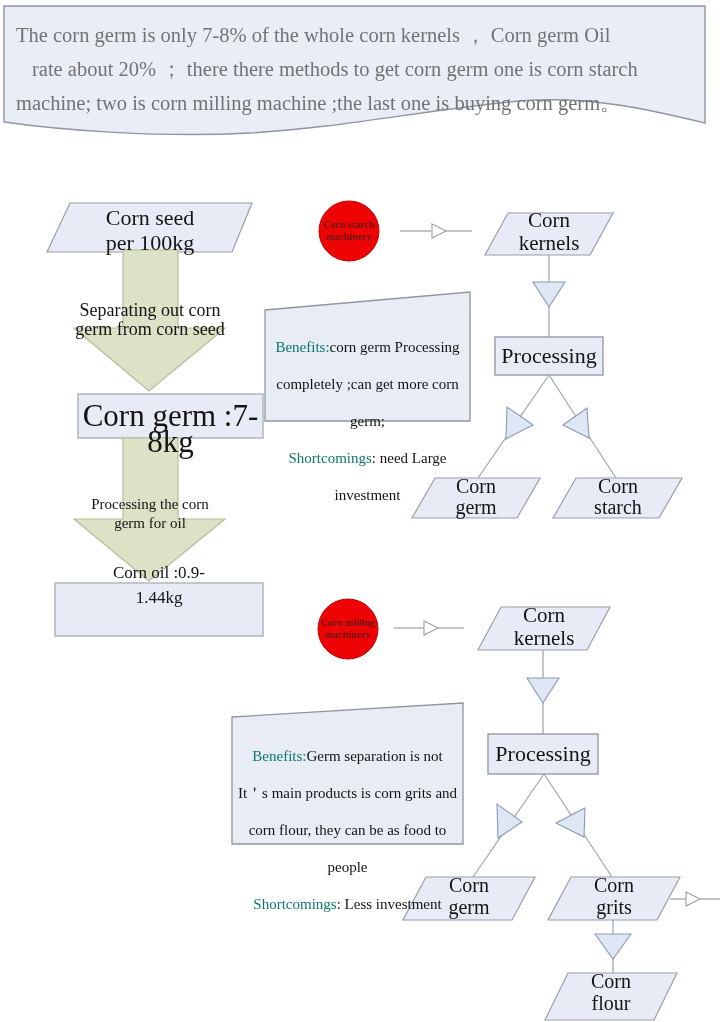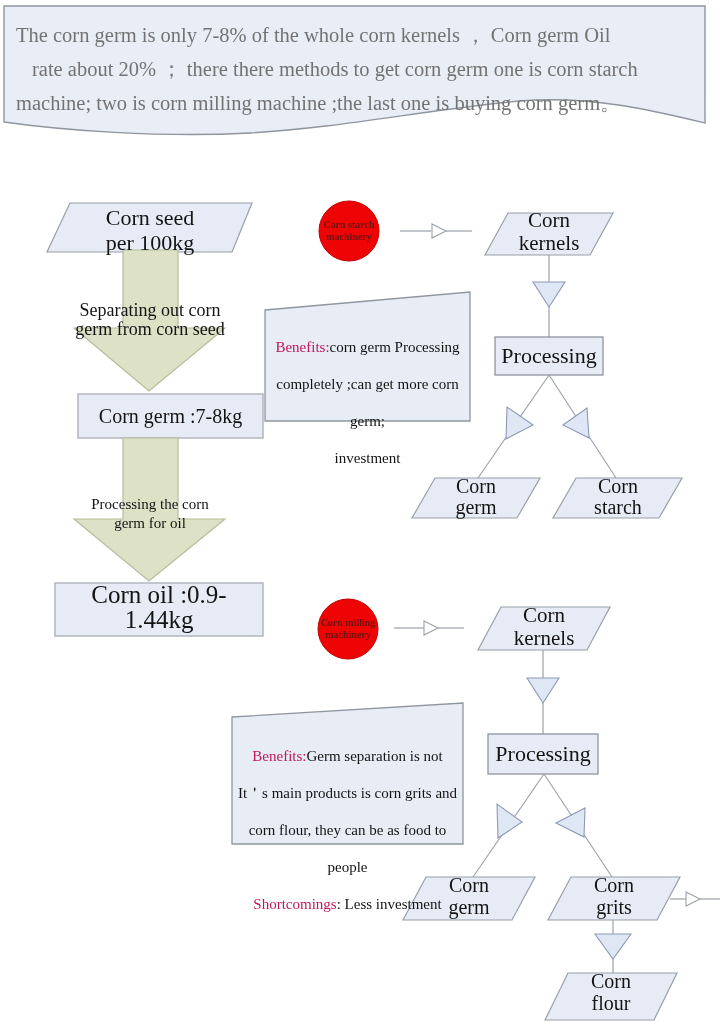--- a/index.html
+++ b/index.html
@@ -4,21 +4,21 @@
 <style>
   html,body{margin:0;padding:0;background:#fff;}
   .stage{position:relative;width:720px;height:1022px;background:#fff;overflow:hidden;
          font-family:"Liberation Serif","DejaVu Serif",serif;color:#141414;}
   svg.layer{position:absolute;left:0;top:0;}
   .lbl{position:absolute;text-align:center;white-space:pre-line;line-height:1.12;}
   .banner-line{position:absolute;left:16px;white-space:nowrap;font-size:20.5px;color:#737373;}
   .machine-lbl{color:#6b1412;font-size:10px;line-height:12px;font-weight:bold;}
   .benefits{font-size:15px;line-height:18.6px;}
   .bline{white-space:nowrap;}
-  .red{color:#be185d;}
+  .red{color:#0f766e;}
 </style>
 </head>
 <body>
 
 <div class="stage">
 
   <svg class="layer" width="720" height="1022" viewBox="0 0 720 1022">
 
     <path d="M4,6 L705,6 L705,123 C655,111 590,95 520,101 C430,109 340,128 250,133 C160,138 60,130 4,122 Z" fill="#e9edf6" stroke="#8e959e" stroke-width="1.4"></path>
 
@@ -71,40 +71,41 @@
   </svg>
 
   <div class="banner-line" style="top:21px;">The corn germ is only 7-8% of  the  whole corn kernels ，  Corn germ Oil</div>
   <div class="banner-line" style="top:55px;margin-left:16px;">rate  about 20% ；  there there  methods to get corn germ one is corn starch</div>
   <div class="banner-line" style="top:89px;">machine; two is corn milling machine ;the last one is buying corn germ。</div>
 
   <div class="lbl" style="left:60px;top:205px;width:180px;font-size:22px;line-height:25px;">Corn seed
 per 100kg</div>
   <div class="lbl" style="left:60px;top:301px;width:180px;font-size:18px;line-height:19px;">Separating out corn
 germ from corn seed</div>
-  <div class="lbl" style="left:78px;top:403px;width:185px;font-size:20px;line-height:26px;">Corn germ :7-8kg</div>
+  <div class="lbl" style="left:78px;top:403px;width:185px;font-size:31px;line-height:26px;">Corn germ :7-8kg</div>
   <div class="lbl" style="left:60px;top:495px;width:180px;font-size:15px;line-height:19px;">Processing the corn
 germ for oil</div>
-  <div class="lbl" style="left:55px;top:582px;width:208px;font-size:25px;line-height:25px;">Corn oil :0.9-
+  <div class="lbl" style="left:55px;top:560px;width:208px;font-size:17px;line-height:25px;">Corn oil :0.9-
 1.44kg</div>
 
   <div class="lbl machine-lbl" style="left:314px;top:219px;width:70px;">Corn starch
 machinery</div>
   <div class="lbl" style="left:484px;top:209px;width:130px;font-size:21px;line-height:23px;">Corn
 kernels</div>
   <div class="lbl" style="left:495px;top:344px;width:108px;font-size:22px;line-height:24px;">Processing</div>
   <div class="lbl" style="left:411px;top:476px;width:130px;font-size:20px;line-height:21px;">Corn
 germ</div>
   <div class="lbl" style="left:552px;top:476px;width:132px;font-size:20px;line-height:21px;">Corn
 starch</div>
 
   <div class="lbl benefits" style="left:265px;top:319px;width:205px;">
     <div class="bline"><span class="red">Benefits:</span><span>corn germ Processing</span></div>
     <div class="bline">completely ;can get  more corn</div>
     <div class="bline">germ;</div>
+    <div class="bline"><span class="red">Shortcomings</span><span>: need Large</span></div>
     <div class="bline">investment</div>
   </div>
 
   <div class="lbl machine-lbl" style="left:313px;top:617px;width:70px;">Corn milling
 machinery</div>
   <div class="lbl" style="left:479px;top:604px;width:130px;font-size:21px;line-height:23px;">Corn
 kernels</div>
   <div class="lbl" style="left:488px;top:742px;width:110px;font-size:22px;line-height:24px;">Processing</div>
   <div class="lbl" style="left:402px;top:875px;width:134px;font-size:20px;line-height:21.5px;">Corn
 germ</div>

